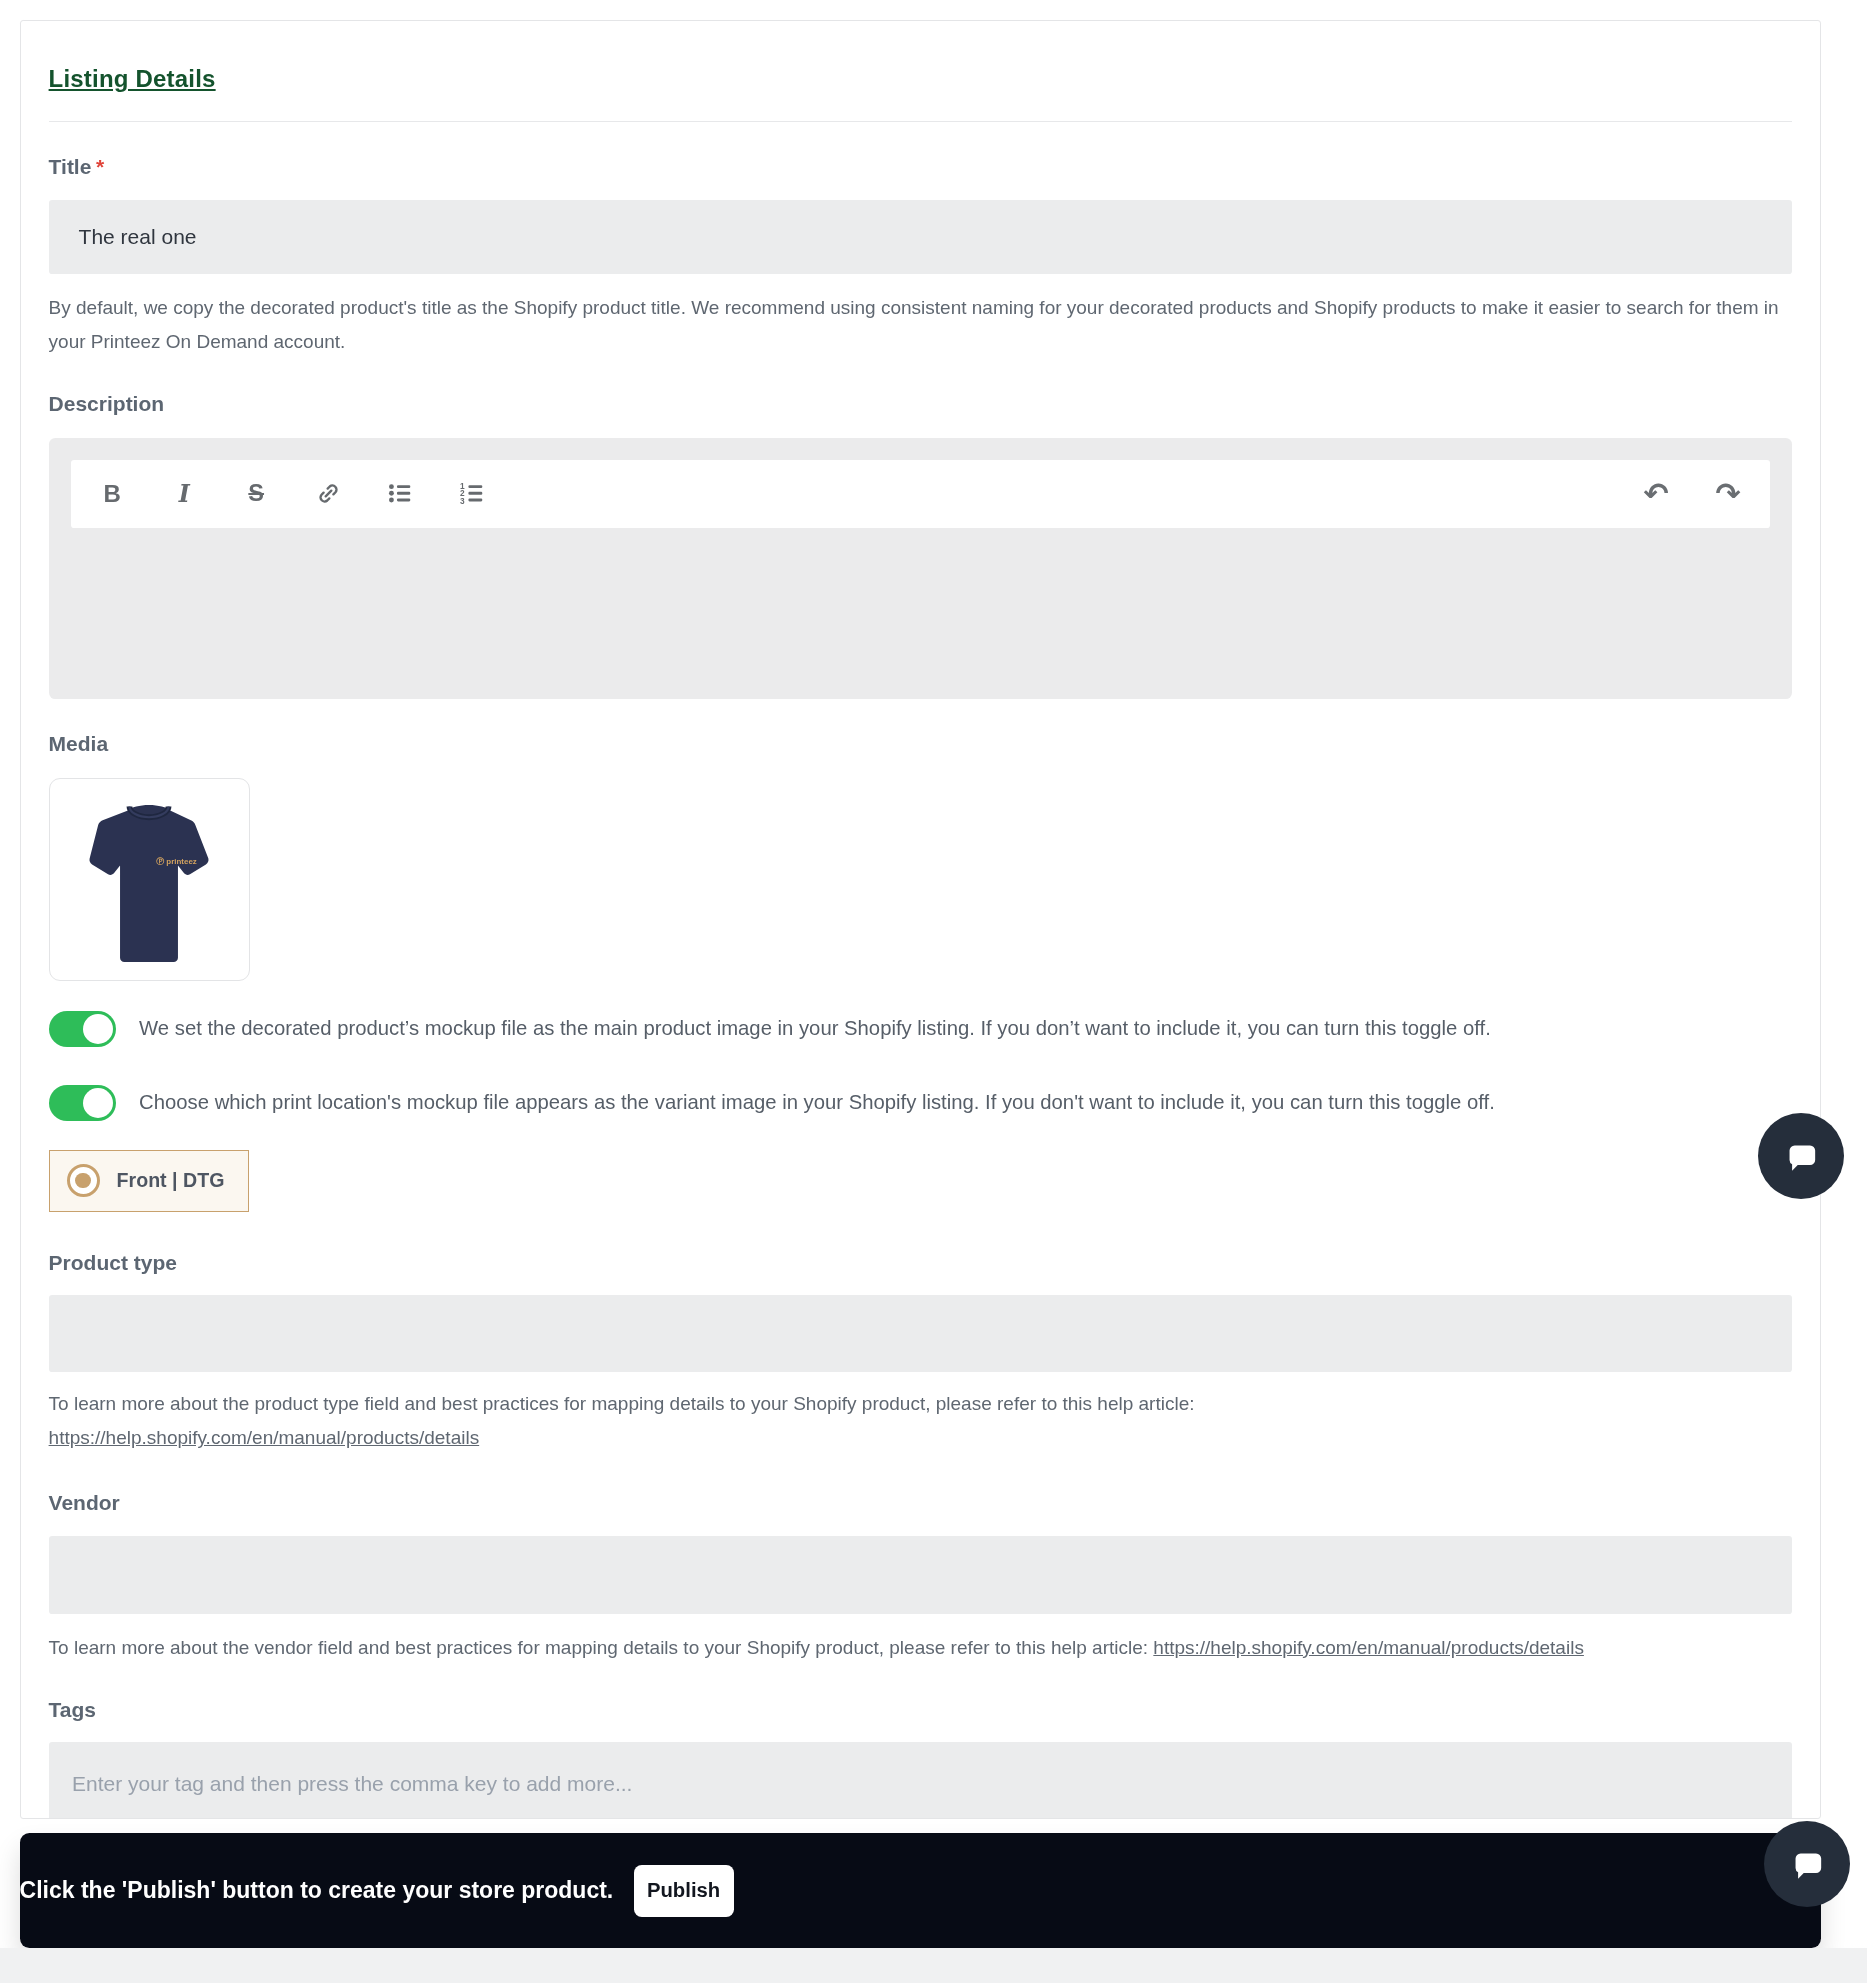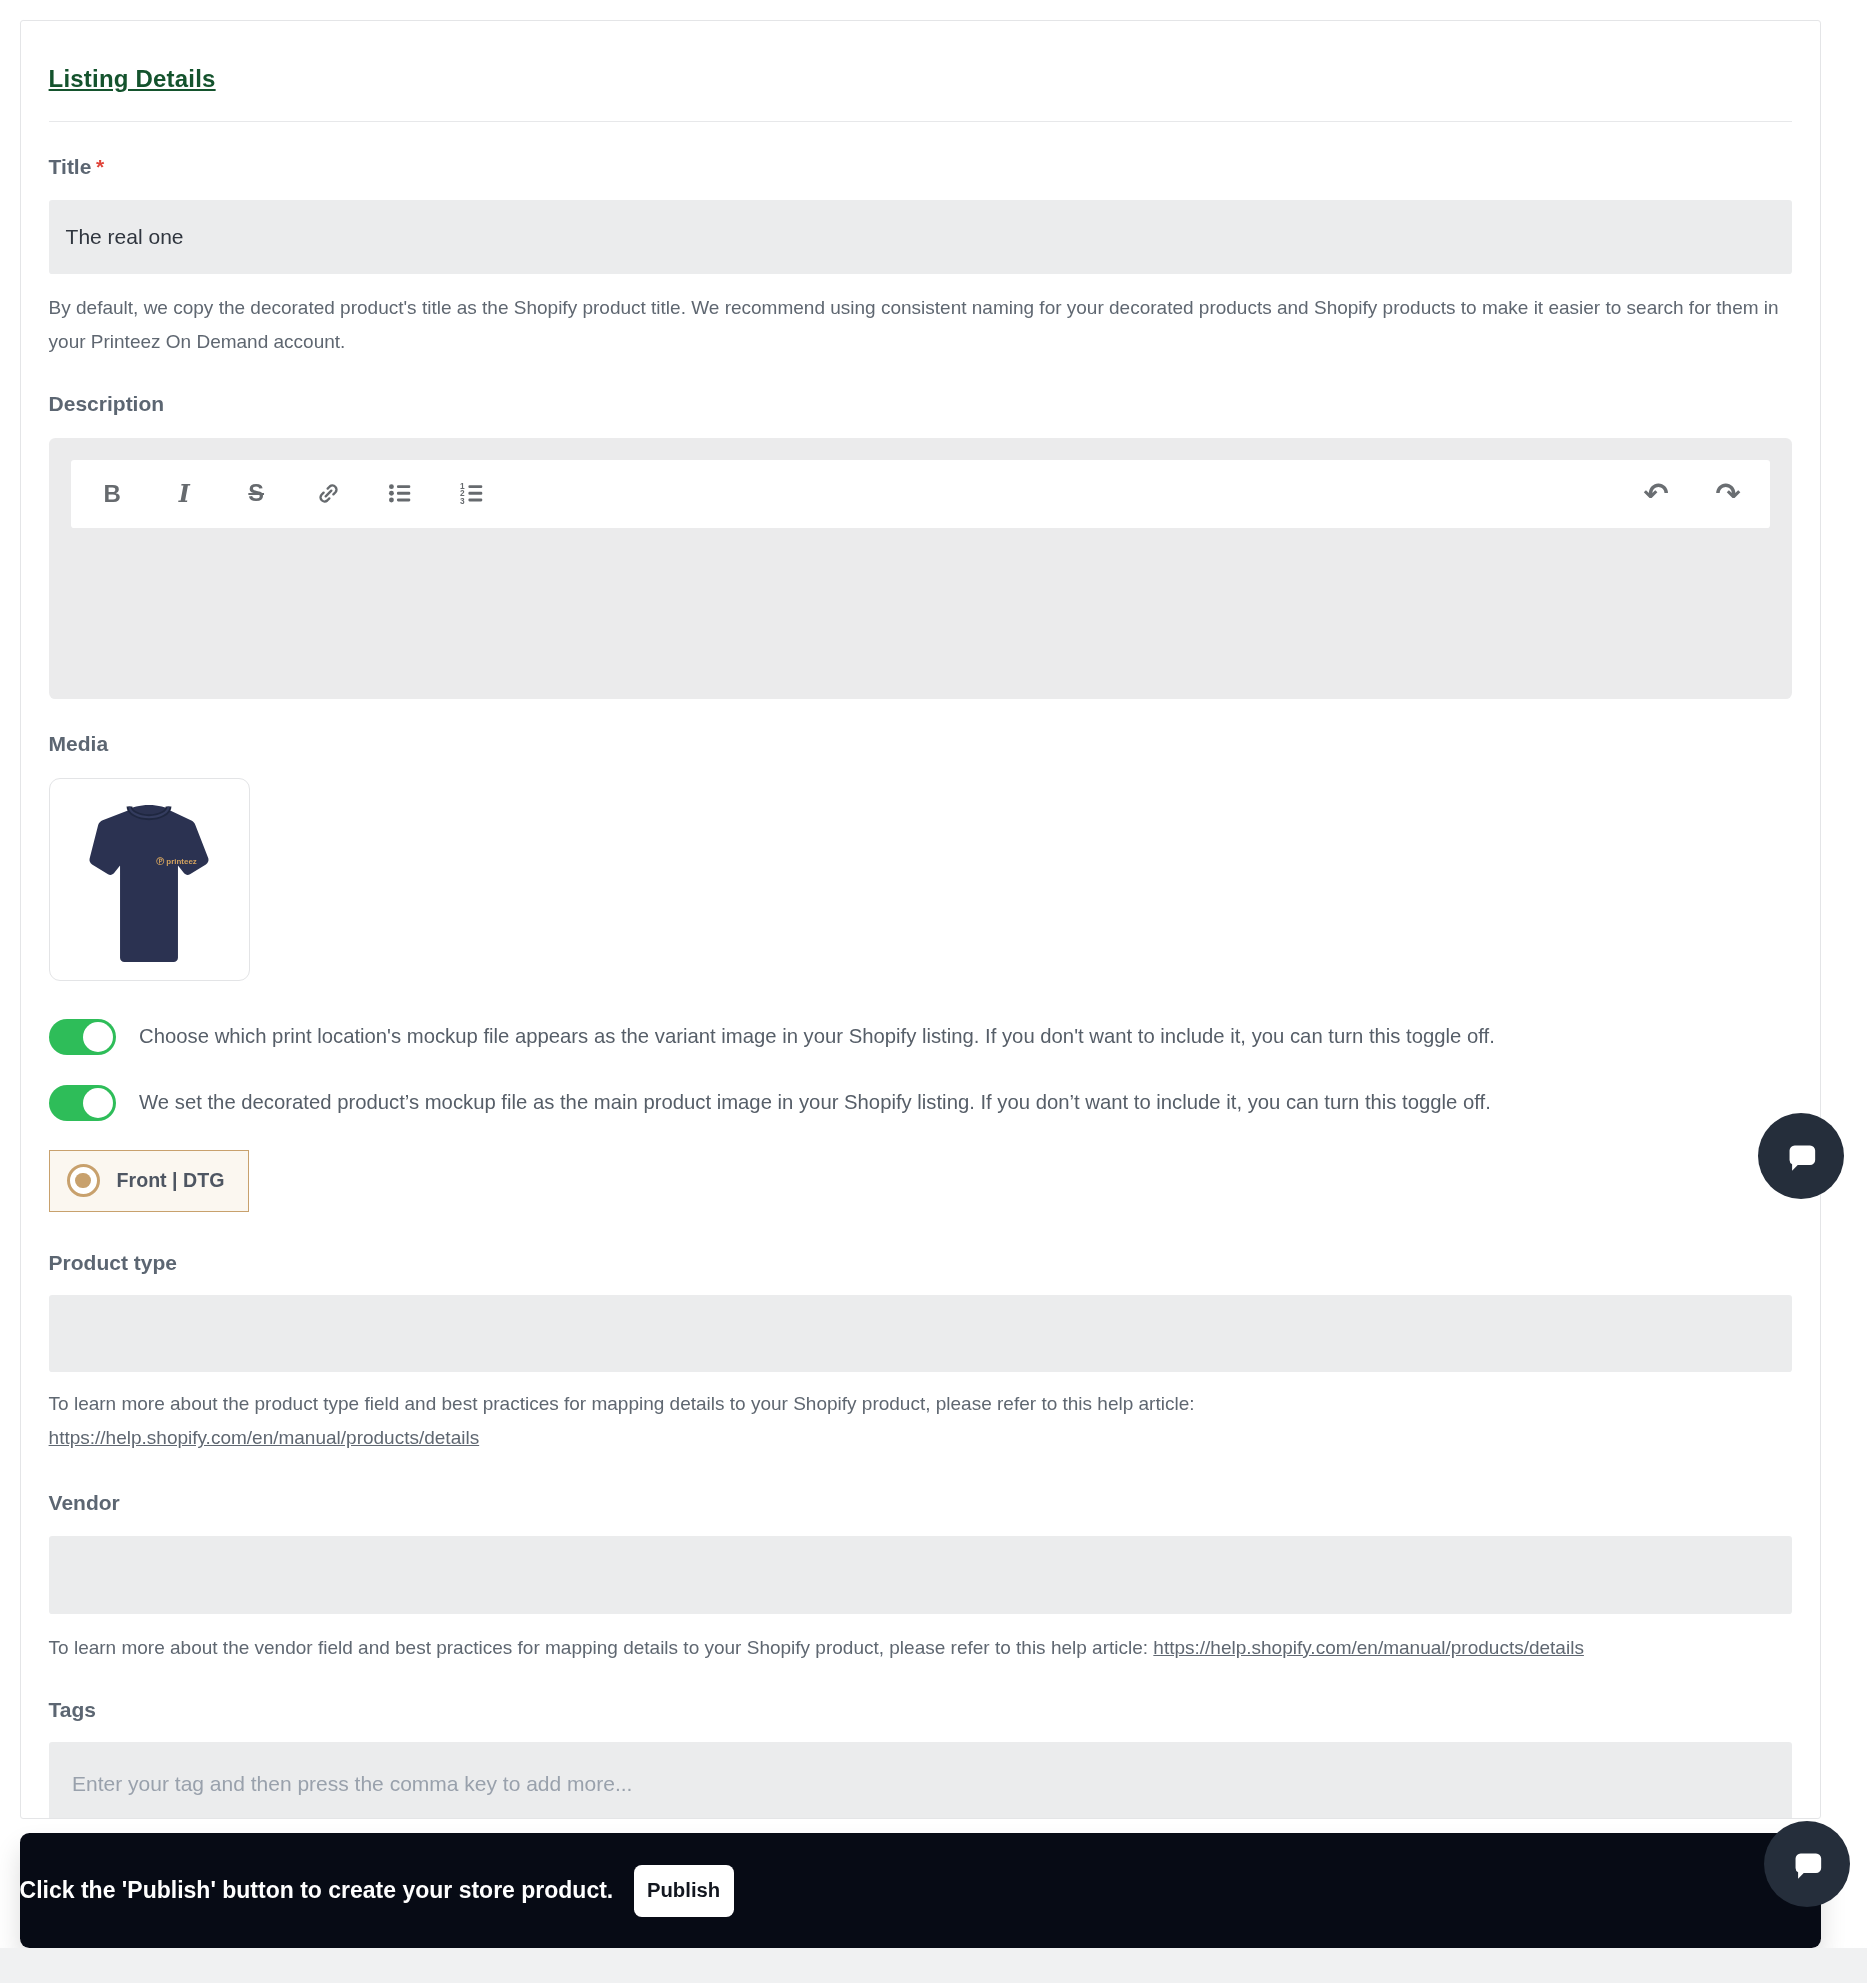--- a/index.html
+++ b/index.html
@@ -11,21 +11,21 @@
   .card { position:absolute; left:19.6px; top:20.3px; width:1801px; height:1799px;
     background:#ffffff; border:1.6px solid #e4e5e7; border-radius:3.1px;
     padding:0 28px 23.5px 28px; overflow:hidden; }
   .card h1 { margin-top:44px; font-size:24px; font-weight:700; color:#14532d; letter-spacing:0.2px;text-decoration:underline; }
   .divider { margin-top:28px; border:none; border-top:1.6px solid #e7e8ea; }
 
   .field-label { margin-top:33px; font-size:21px; font-weight:600; color:#5c6672; }
   .req { color:#e0443a; font-weight:600; margin-left:4.7px; }
 
   .input { margin-top:20.3px; width:100%; height:74px; background:#ebeced; border-radius:3.1px;
-    display:flex; align-items:center; padding:0 17px; font-size:21px; color:#30363f; }
+    display:flex; align-items:center; padding:0 30px; font-size:21px; color:#30363f; }
   .help { margin-top:17px; font-size:19px; line-height:34px; color:#5f6771; max-width:1744px; }
   .help a { color:#5f6771; text-decoration:underline; }
 
   
   .editor { margin-top:22px; width:100%; height:261px; background:#ebebec; border-radius:6.3px; padding:22px; }
   .toolbar { height:68px; background:#ffffff; border-radius:3.1px; display:flex; align-items:center;
     gap:42px; padding:0 26.6px; }
   .tb-btn { width:30px; height:30px; display:flex; align-items:center; justify-content:center;
     color:#666a6e; font-size:23.5px; cursor:pointer; background:none; border:none; }
   .tb-bold { font-weight:800; font-size:24px; }
@@ -127,31 +127,31 @@
     <div class="field-label">Media</div>
     <div class="thumb">
       <svg width="174" height="181" viewBox="0 0 240 250">
         <path fill="#2b3251" d="M120,22 c-13,0 -24,3 -30,8 L56,43 c-3,1.2 -5.4,3.6 -6.2,6.8 L38,96 c-0.8,3.2 0.6,6.5 3.4,8.2 l22,13.5 c2.8,1.7 6.4,1 8.4,-1.6 l8.2,-10.6 V233 c0,3.3 2.7,6 6,6 h68 c3.3,0 6,-2.7 6,-6 V105.5 l8.2,10.6 c2,2.6 5.6,3.3 8.4,1.6 l22,-13.5 c2.8,-1.7 4.2,-5 3.4,-8.2 L184,49.8 c-0.8,-3.2 -3.2,-5.6 -6.2,-6.8 L150,30 c-6,-5 -17,-8 -30,-8 z"></path>
         <path d="M93,24 a27,15 0 0 0 54,0" fill="none" stroke="#1f2740" stroke-width="8"></path>
         <path d="M93,24 a27,15 0 0 0 54,0" fill="none" stroke="#343c5e" stroke-width="3"></path>
         <text x="158" y="104" text-anchor="middle" font-size="11" font-weight="bold" font-family="Liberation Sans, sans-serif" fill="#d2a25f">Ⓟ printeez</text>
       </svg>
     </div>
 
+    <div class="toggle-row tr1">
+      <div class="toggle">
+          <span class="knob"></span>
+        </div>
+      <span class="toggle-text">We set the decorated product’s mockup file as the main product image in your Shopify listing. If you don’t want to include it, you can turn this toggle off.</span>
+    </div>
     <div class="toggle-row tr2">
       <div class="toggle">
           <span class="knob"></span>
         </div>
       <span class="toggle-text">Choose which print location's mockup file appears as the variant image in your Shopify listing. If you don't want to include it, you can turn this toggle off.</span>
-    </div>
-    <div class="toggle-row tr1">
-      <div class="toggle">
-          <span class="knob"></span>
-        </div>
-      <span class="toggle-text">We set the decorated product’s mockup file as the main product image in your Shopify listing. If you don’t want to include it, you can turn this toggle off.</span>
     </div>
 
     <div>
       <div class="chip">
         <span class="radio">
             <span class="radio-dot"></span>
           </span>
         <span class="chip-label">Front | DTG</span>
       </div>
     </div>

